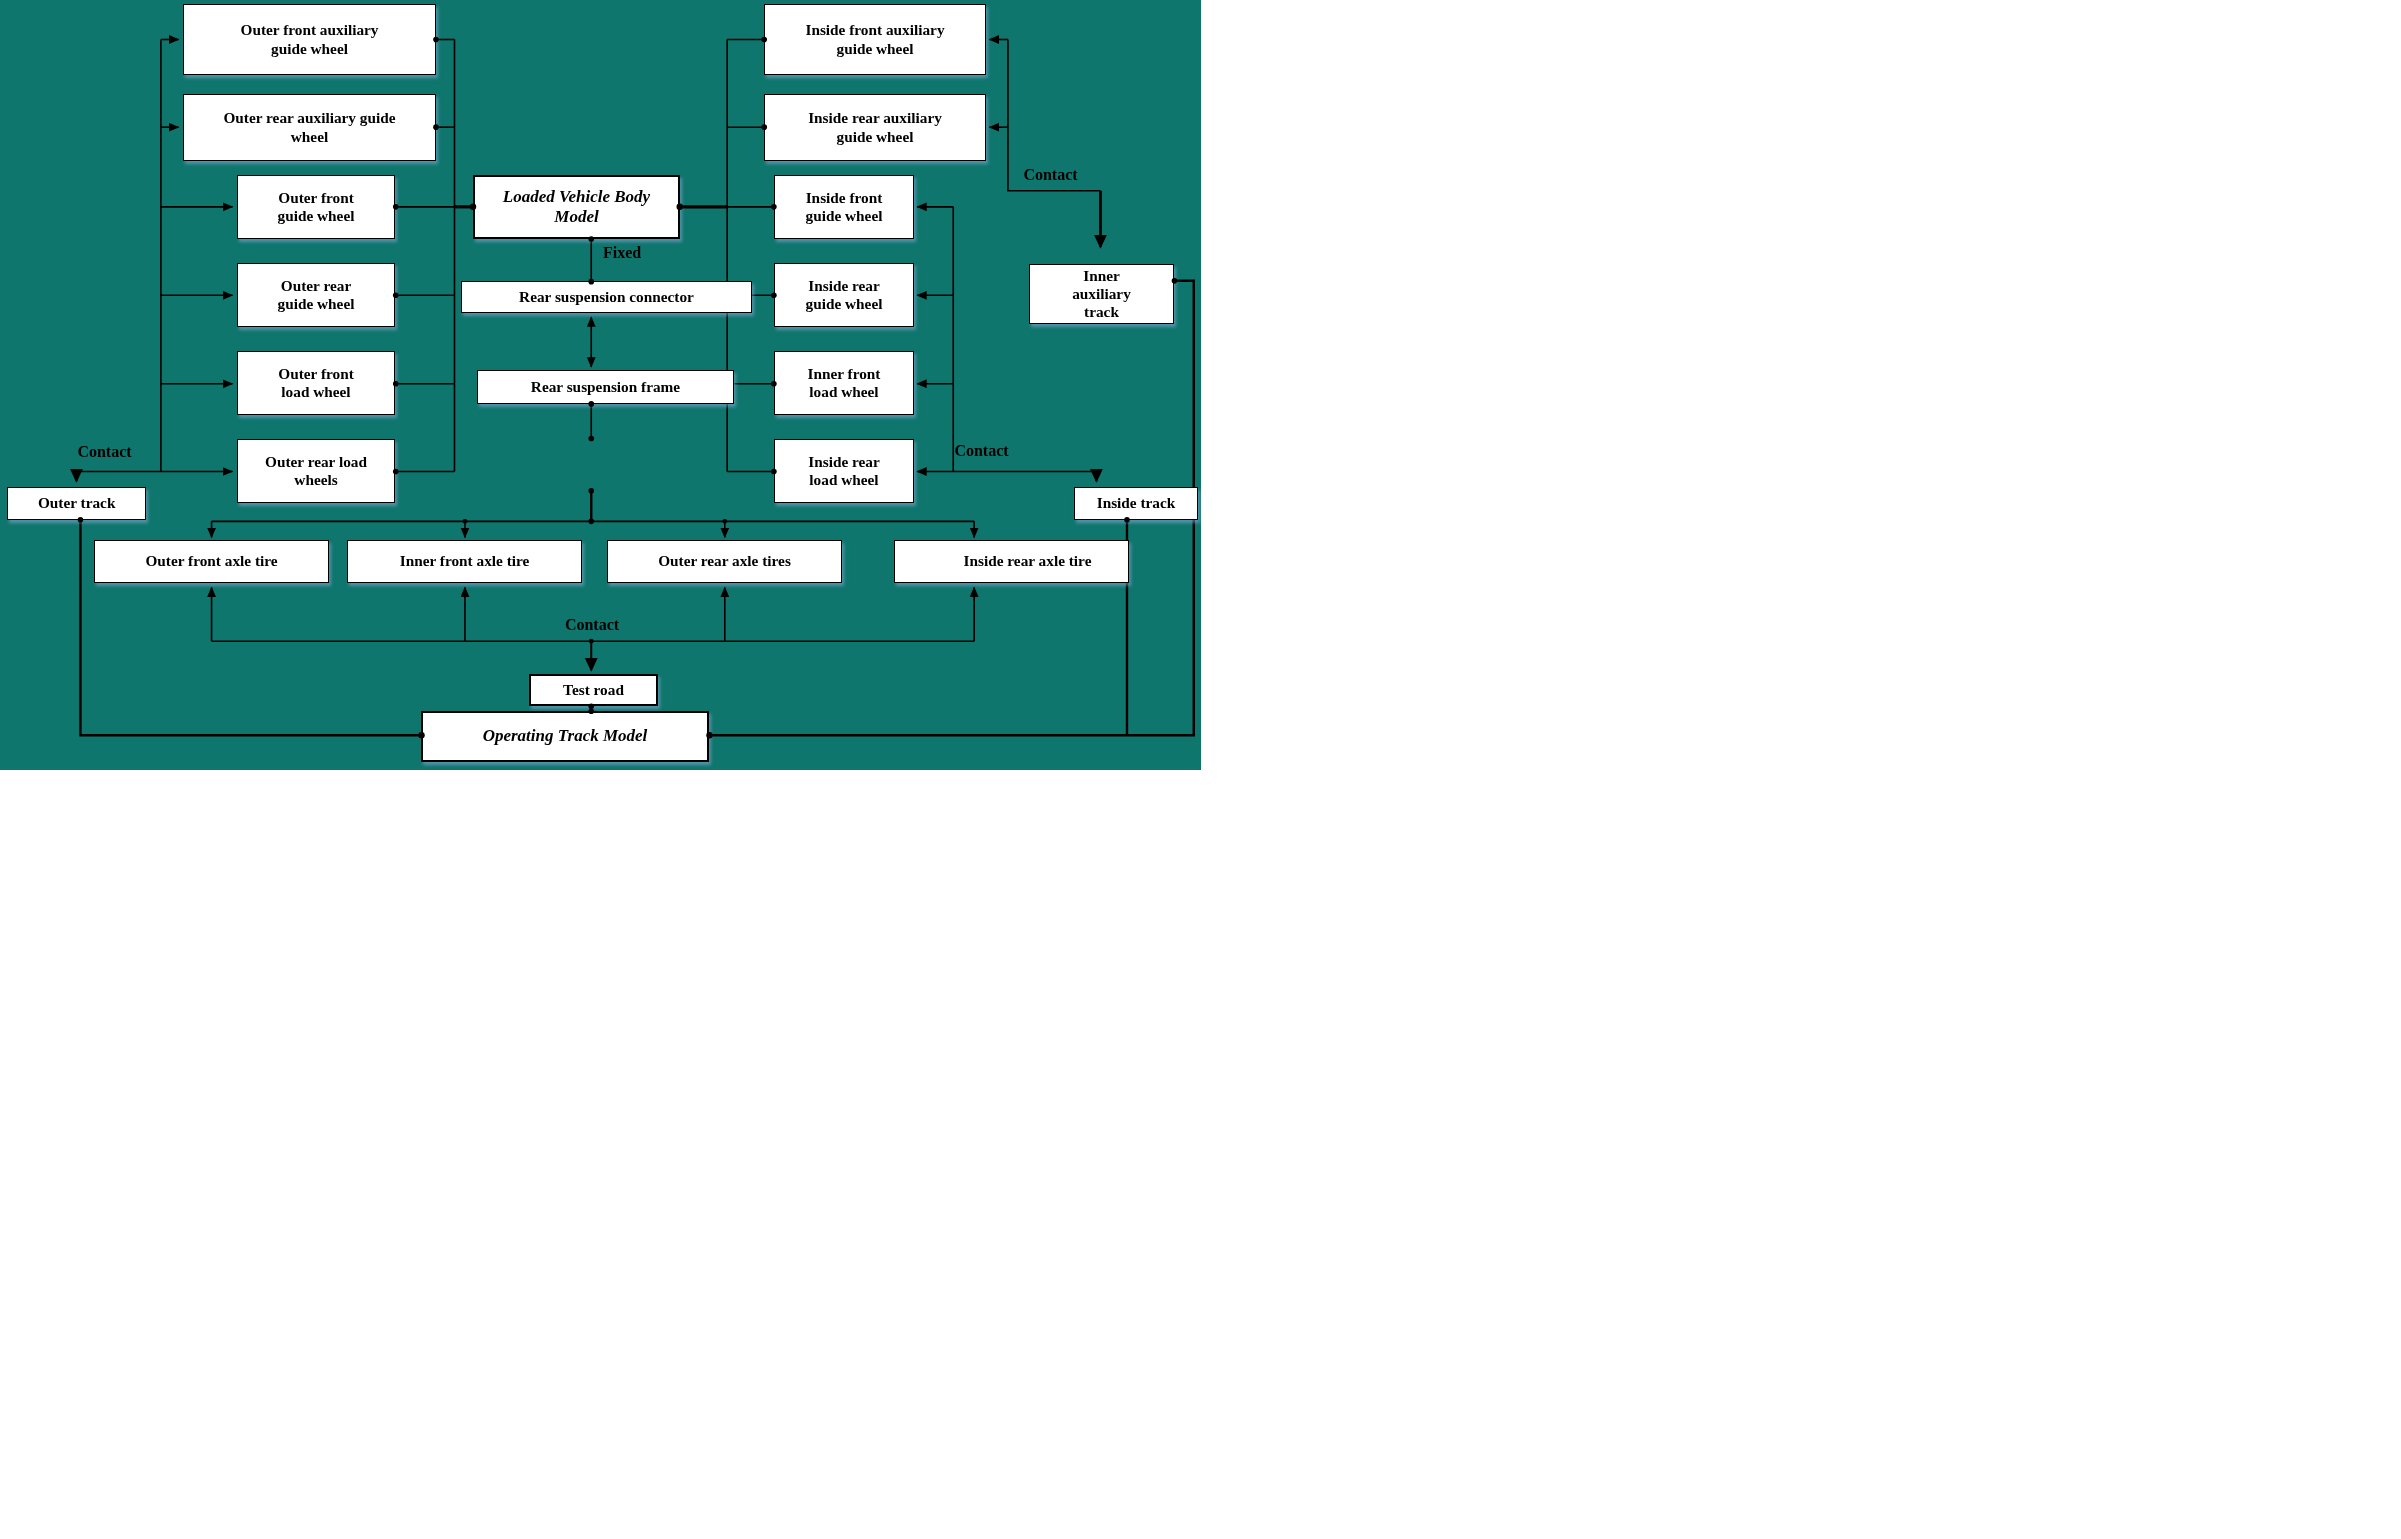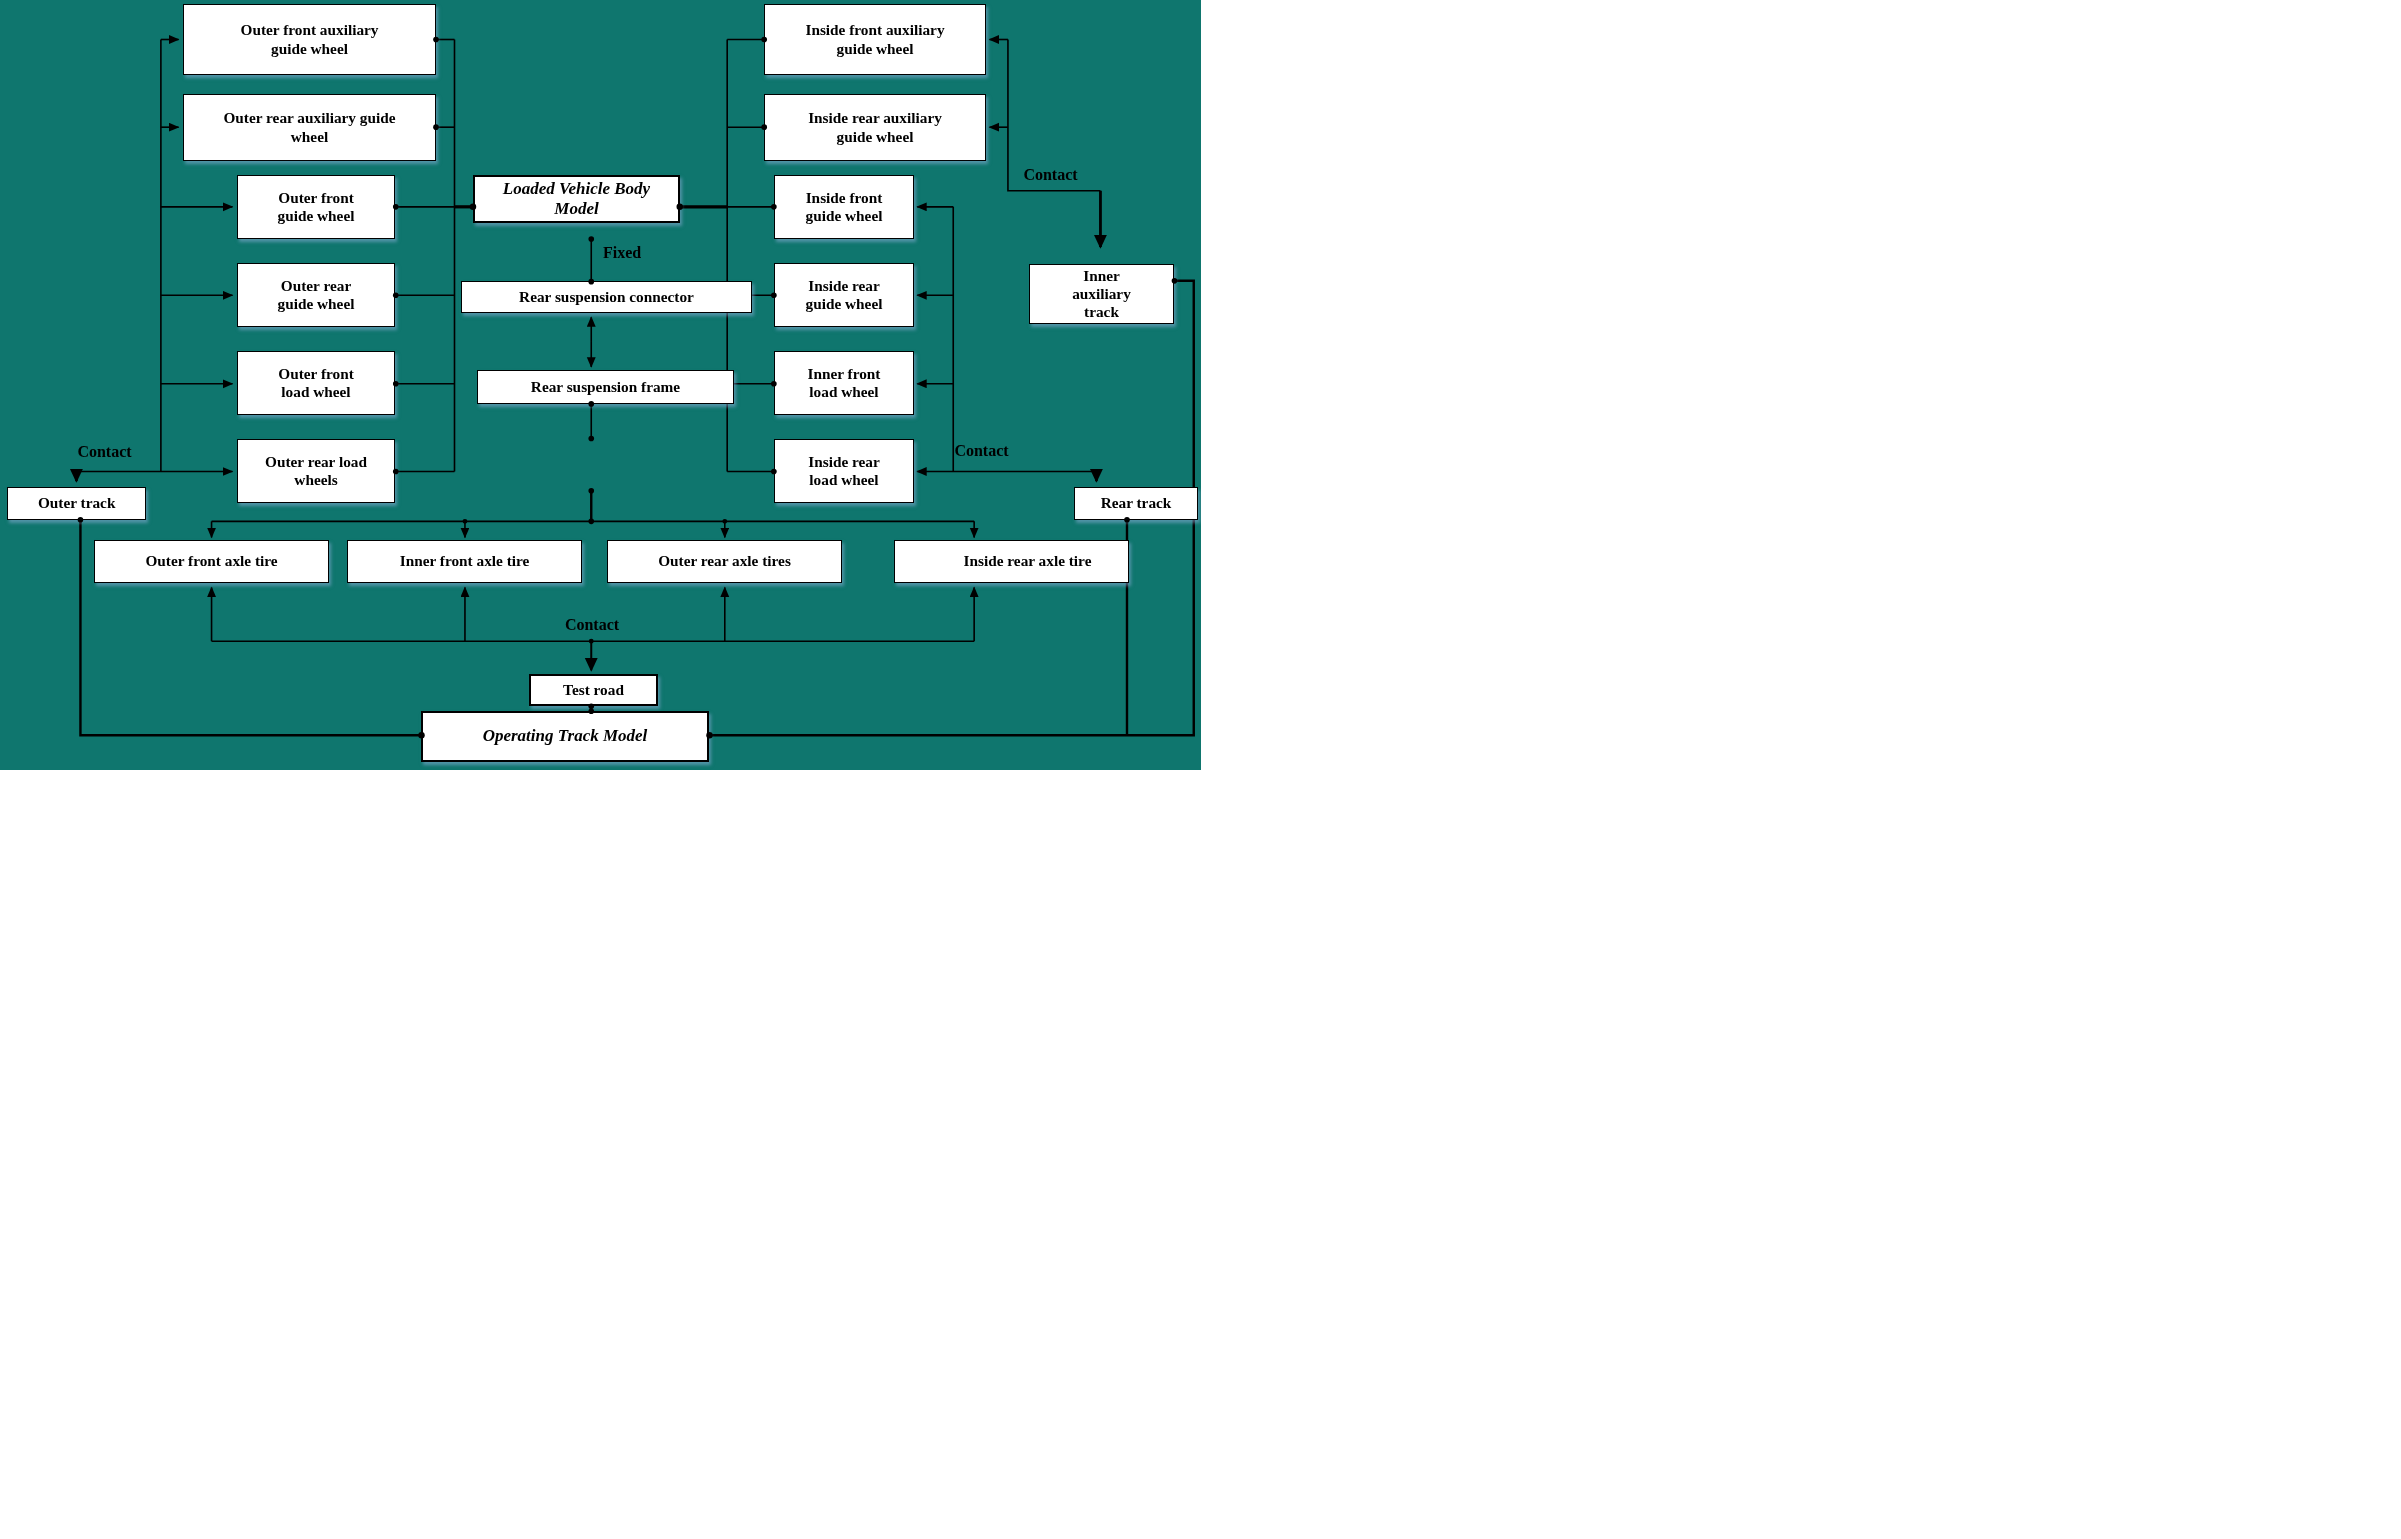--- a/index.html
+++ b/index.html
@@ -132,33 +132,33 @@
 
   <div class="box" style="left:183px;top:4px;width:253px;height:71px;padding:0 39px;">Outer front auxiliary guide wheel</div>
   <div class="box" style="left:183px;top:94px;width:253px;height:67px;padding:0 39px;">Outer rear auxiliary guide wheel</div>
   <div class="box" style="left:237px;top:175px;width:158px;height:64px;padding:0 27px;">Outer front guide wheel</div>
   <div class="box" style="left:237px;top:263px;width:158px;height:64px;padding:0 27px;">Outer rear guide wheel</div>
   <div class="box" style="left:237px;top:351px;width:158px;height:64px;padding:0 27px;">Outer front load wheel</div>
   <div class="box" style="left:237px;top:439px;width:158px;height:64px;padding:0 24px;">Outer rear load wheels</div>
 
   <div class="box" style="left:7.2px;top:487px;width:139px;height:33px;">Outer track</div>
 
-  <div class="box heavy italic" style="left:473px;top:175px;width:207px;height:48px;padding:16px 24px;">Loaded Vehicle Body Model</div>
+  <div class="box heavy italic" style="left:473px;top:175px;width:207px;height:64px;padding:16px 24px;">Loaded Vehicle Body Model</div>
   <div class="box" style="left:461px;top:281px;width:291px;height:32px;">Rear suspension connector</div>
   <div class="box" style="left:477px;top:370px;width:257px;height:34px;">Rear suspension frame</div>
 
   <div class="box" style="left:764px;top:4px;width:222px;height:71px;padding:8px 31px;">Inside front auxiliary guide wheel</div>
   <div class="box" style="left:764px;top:94px;width:222px;height:67px;padding:0 31px;">Inside rear auxiliary guide wheel</div>
   <div class="box" style="left:774px;top:175px;width:140px;height:64px;padding:0 21px;">Inside front guide wheel</div>
   <div class="box" style="left:774px;top:263px;width:140px;height:64px;padding:0 21px;">Inside rear guide wheel</div>
   <div class="box" style="left:774px;top:351px;width:140px;height:64px;padding:0 21px;">Inner front load wheel</div>
   <div class="box" style="left:774px;top:439px;width:140px;height:64px;padding:0 21px;">Inside rear load wheel</div>
 
   <div class="box" style="left:1029px;top:264px;width:145px;height:60px;padding:0 27px;">Inner auxiliary track</div>
-  <div class="box" style="left:1074px;top:487px;width:124px;height:33px;">Rear track</div>
+  <div class="box" style="left:1074px;top:487px;width:124px;height:33px;">Inside track</div>
 
   <div class="box" style="left:94px;top:540px;width:235px;height:43px;">Outer front axle tire</div>
   <div class="box" style="left:347px;top:540px;width:235px;height:43px;">Inner front axle tire</div>
   <div class="box" style="left:607px;top:540px;width:235px;height:43px;">Outer rear axle tires</div>
   <div class="box" style="left:894px;top:540px;width:235px;height:43px;padding-left:32px;">Inside rear axle tire</div>
 
   <div class="box" style="left:529px;top:674px;width:129px;height:32px;border-width:2px;">Test road</div>
   <div class="box heavy italic" style="left:421px;top:711px;width:288px;height:51px;">Operating Track Model</div>
 
   <div class="lbl" style="left:56px;top:443px;width:97px;">Contact</div>

